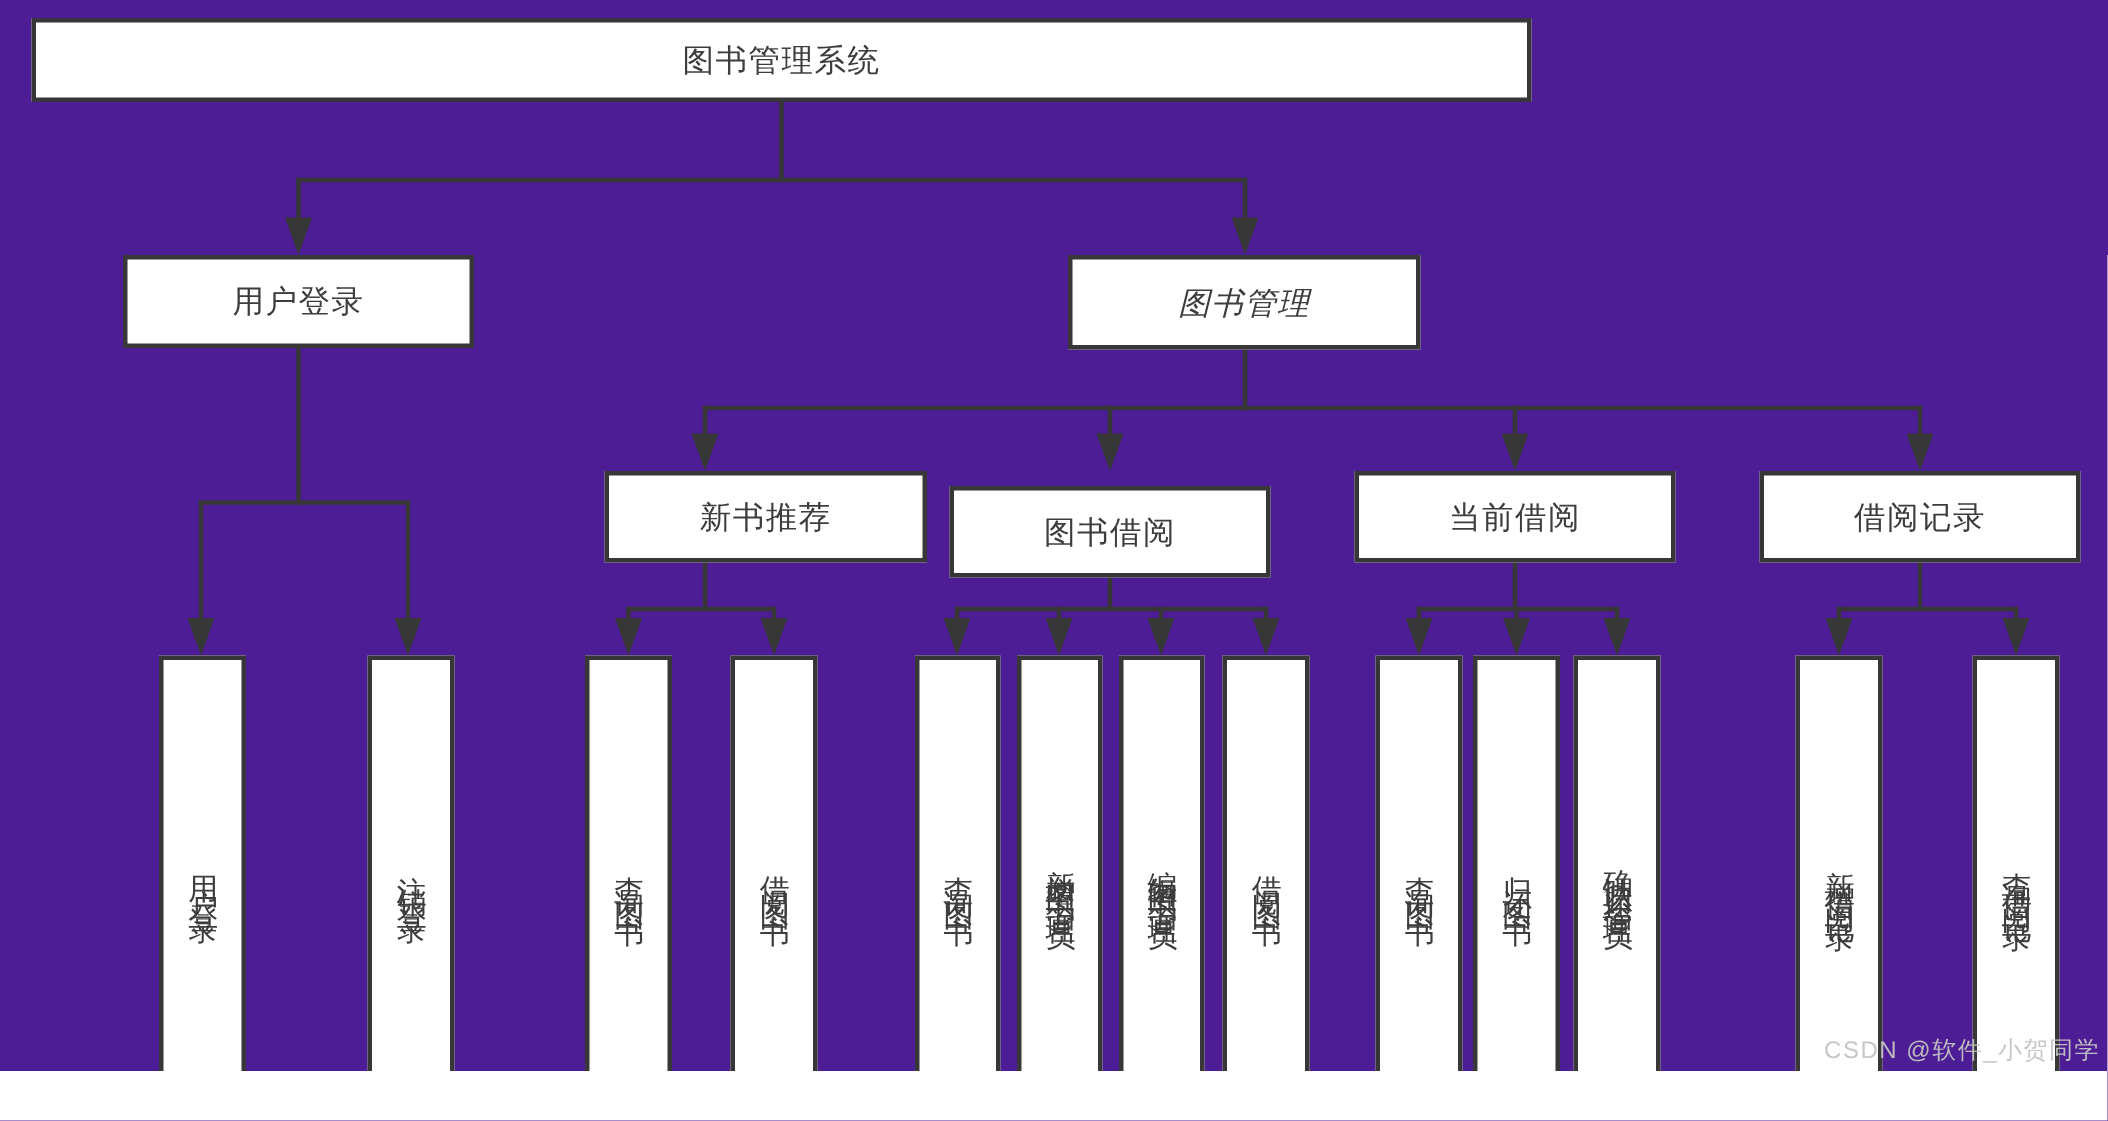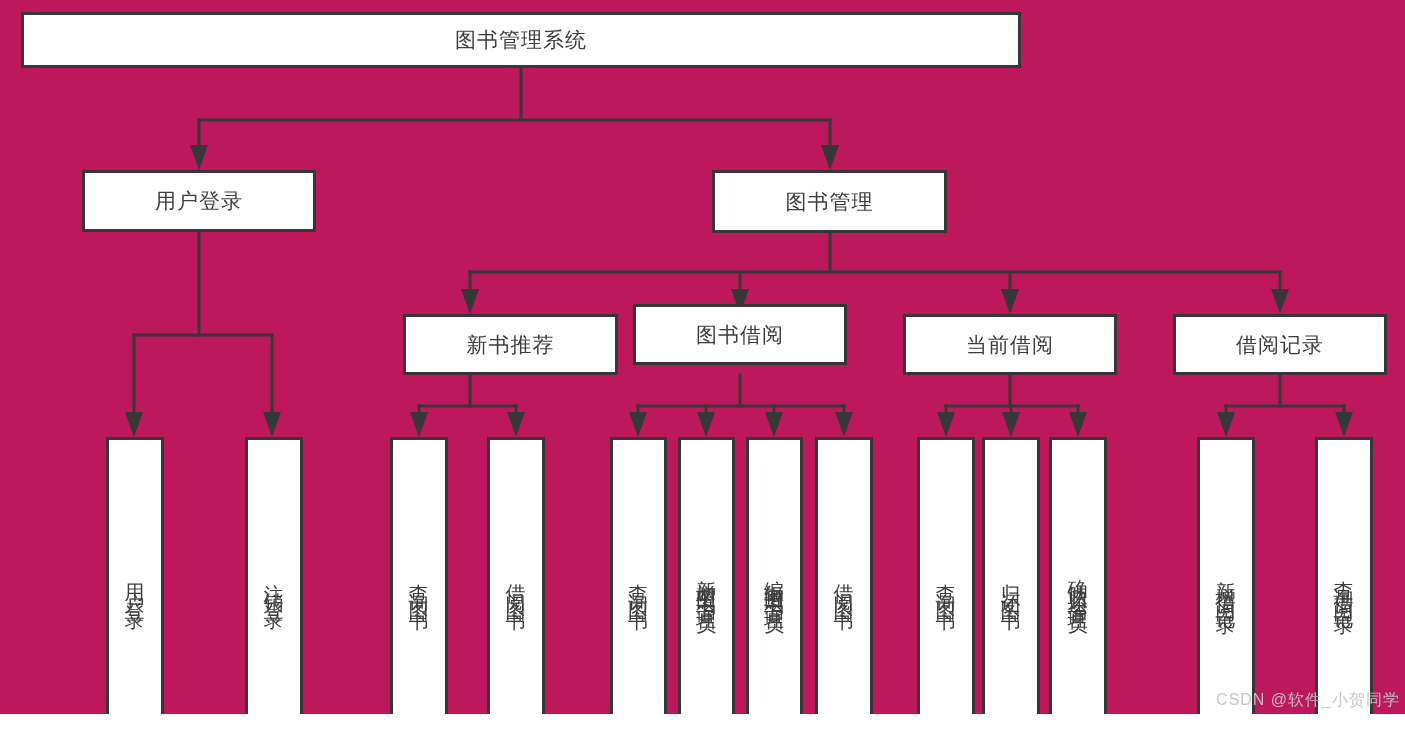--- a/index.html
+++ b/index.html
@@ -1,19 +1,19 @@
 <!DOCTYPE html>
 <html><head>
 <meta charset="utf-8">
 <style>
   html,body{margin:0;padding:0;background:#ffffff;}
   .canvas{
     position:relative;
     width:1405px;height:714px;
-    background:#be185d;
+    background:#4c1d95;
     font-family:"Liberation Sans",sans-serif;
     overflow:hidden;
   }
   #wires{position:absolute;left:0;top:0;z-index:0;}
   .box{
     position:absolute;
     box-sizing:border-box;
     border:3px solid #373737;
     background:#ffffff;
     display:flex;
@@ -104,28 +104,28 @@
       <polygon points="1335,412 1353,412 1344,437" fill="#373737"></polygon>
     </svg>
 
   <div class="box hbox" style="left:21px;top:12px;width:1000px;height:56px;">
     <span>图书管理系统</span>
   </div>
 
   <div class="box hbox" style="left:82px;top:170px;width:234px;height:62px;">
     <span>用户登录</span>
   </div>
-  <div class="box hbox" style="left:712px;top:170px;width:235px;height:63px;">
+  <div class="box hbox" style="left:712px;top:170px;width:235px;height:63px;font-style:italic;">
     <span>图书管理</span>
   </div>
 
   <div class="box hbox" style="left:363px;top:314px;width:215px;height:61px;margin-left:40px;">
     <span>新书推荐</span>
   </div>
-  <div class="box hbox" style="left:633px;top:304px;width:214px;height:61px;">
+  <div class="box hbox" style="left:633px;top:324px;width:214px;height:61px;">
     <span>图书借阅</span>
   </div>
   <div class="box hbox" style="left:1173px;top:314px;width:214px;height:61px;">
     <span>借阅记录</span>
   </div>
   <div class="box hbox" style="left:903px;top:314px;width:214px;height:61px;">
     <span>当前借阅</span>
   </div>
 
   <div class="box vbox" style="left:106px;">

